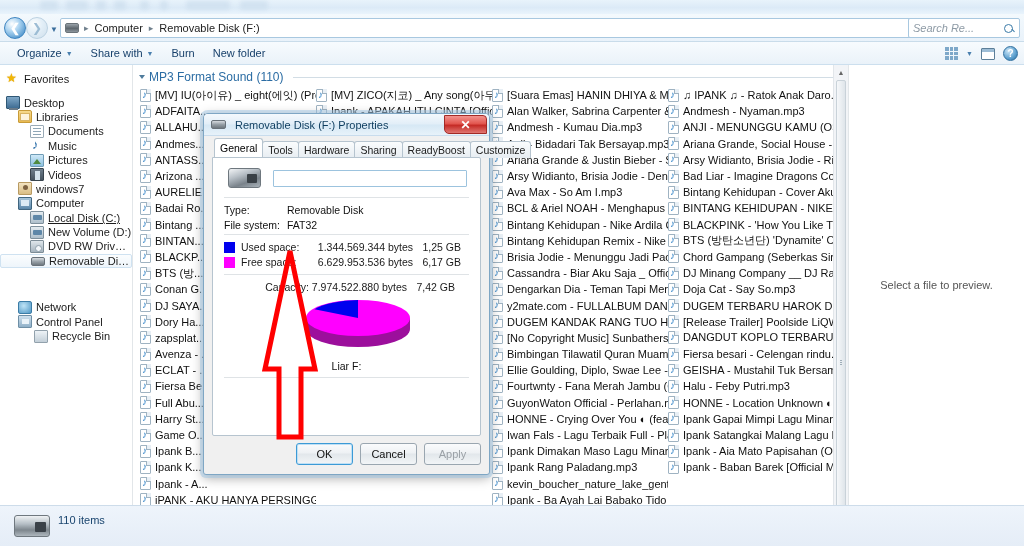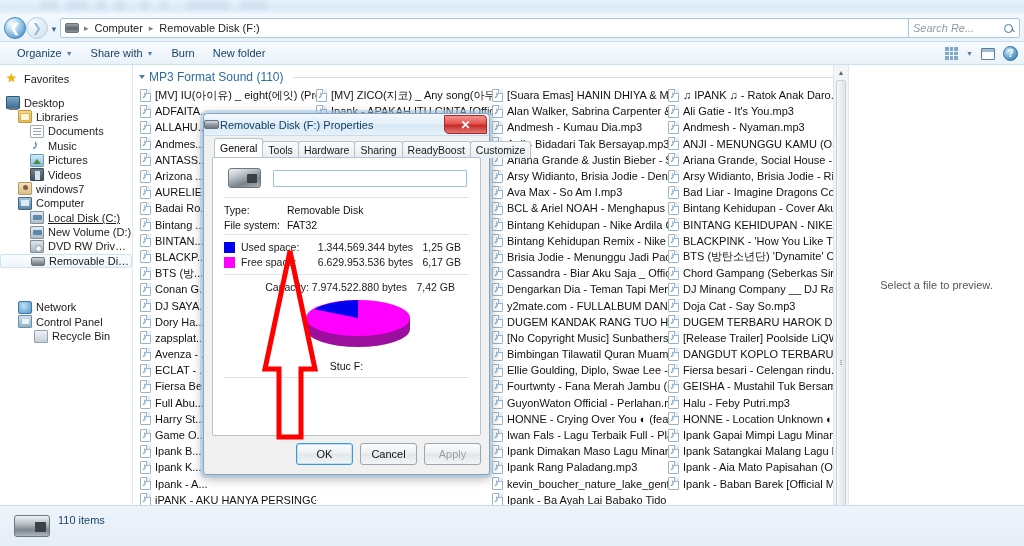--- a/index.html
+++ b/index.html
@@ -186,21 +186,21 @@
 
   
   .dlg {
     position:absolute; left:203px; top:113px; width:287px; height:362px;
     background:#f0f0f0;
     border:1px solid #7ea6c4;
     border-radius:5px 5px 3px 3px;
     box-shadow: 0 0 0 3px rgba(165,200,228,.55), 0 3px 12px rgba(0,0,0,.35);
   }
   .dlg-title {
-    height:22px; display:flex; align-items:center; gap:1px; 
+    height:22px; display:flex; align-items:center; gap:9px; padding-left:7px;
     background:linear-gradient(180deg,#f4f9fd 0%, #e2eef8 48%, #d6e8f5 52%, #e7f2fa 100%);
     border-radius:4px 4px 0 0;
     border-bottom:1px solid #c8dced;
     position:relative;
   }
   .dlg-title .dico{
     width:15px;height:9px;border-radius:2px;
     background:linear-gradient(180deg,#d6dbdf 0%, #959ea5 50%, #6e777e 100%);
     border:1px solid #69727a;
   }
@@ -634,24 +634,20 @@
             <span class="fname">Ipank - Ba Ayah Lai Babako Tido [Of...</span>
           </div>
         </div>
         <div class="col">
           <div class="fitem">
             <span class="mp3ico"></span>
             <span class="fname">♫ IPANK ♫ - Ratok Anak Daro.mp3</span>
           </div>
           <div class="fitem">
             <span class="mp3ico"></span>
-            <span class="fname">Ali Gatie - It's You.mp3</span>
-          </div>
-          <div class="fitem">
-            <span class="mp3ico"></span>
             <span class="fname">Andmesh - Nyaman.mp3</span>
           </div>
           <div class="fitem">
             <span class="mp3ico"></span>
             <span class="fname">ANJI - MENUNGGU KAMU (OST. Jeli...</span>
           </div>
           <div class="fitem">
             <span class="mp3ico"></span>
             <span class="fname">Ariana Grande, Social House - boyfri...</span>
           </div>
@@ -818,21 +814,21 @@
         <div class="pieWrap">
           <svg width="263" height="60" viewBox="0 0 263 60">
 
             <ellipse cx="134" cy="33" rx="52" ry="18" fill="#9c0f9c"></ellipse>
             <rect x="82" y="22" width="104" height="11" fill="#9c0f9c"></rect>
 
             <ellipse cx="134" cy="22" rx="52" ry="18" fill="#ff00ff"></ellipse>
 
             <path d="M134 22 L134 4 A52 18 0 0 0 90.5 13.2 Z" fill="#0000ee"></path>
           </svg>
-          <div class="drvlabel">Stuc F:</div>
+          <div class="drvlabel">Liar F:</div>
           <div class="hr2"></div>
         </div>
       </div>
     </div>
 
     <div class="dlg-foot">
       <div class="btn default">OK</div>
       <div class="btn">Cancel</div>
       <div class="btn disabled">Apply</div>
     </div>

